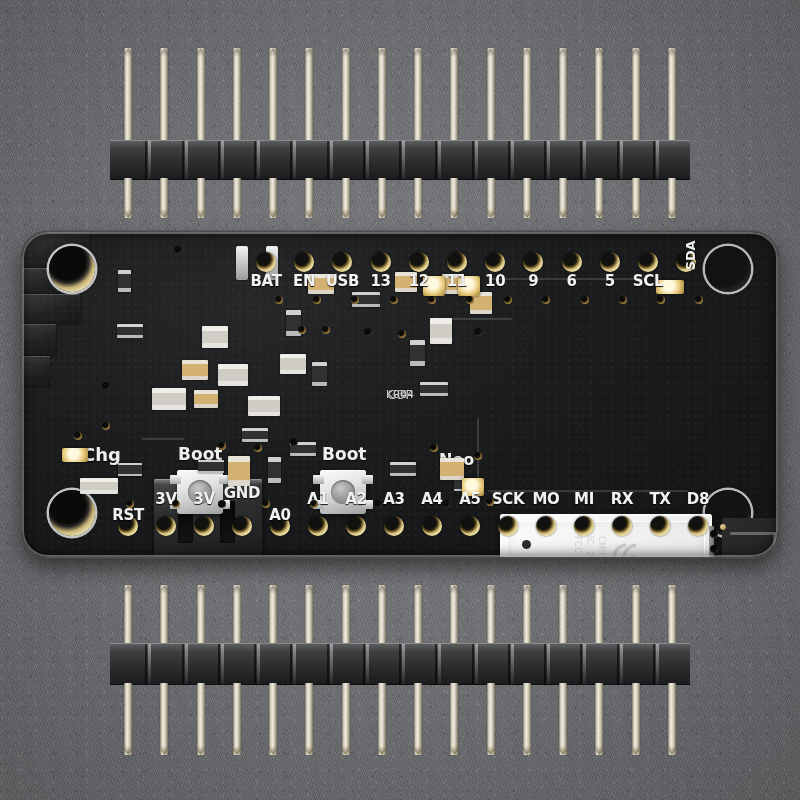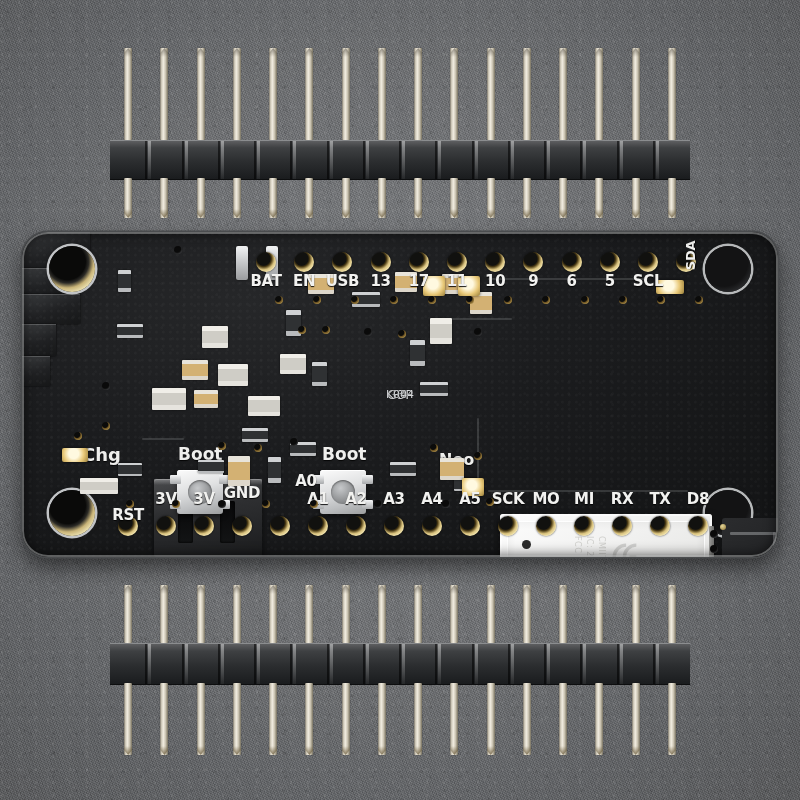--- a/index.html
+++ b/index.html
@@ -358,21 +358,21 @@
         <div class="pad" style="left: 272.2px; top: 20px;"></div>
         <div class="pad-lbl top" style="left: 282.2px; top: 40px;">EN</div>
         <div class="via" style="left: 291.2px; top: 64px;"></div>
         <div class="pad" style="left: 310.4px; top: 20px;"></div>
         <div class="pad-lbl top" style="left: 320.4px; top: 40px;">USB</div>
         <div class="via" style="left: 329.4px; top: 64px;"></div>
         <div class="pad" style="left: 348.6px; top: 20px;"></div>
         <div class="pad-lbl top" style="left: 358.6px; top: 40px;">13</div>
         <div class="via" style="left: 367.6px; top: 64px;"></div>
         <div class="pad" style="left: 386.8px; top: 20px;"></div>
-        <div class="pad-lbl top" style="left: 396.8px; top: 40px;">17</div>
+        <div class="pad-lbl top" style="left: 396.8px; top: 40px;">12</div>
         <div class="via" style="left: 405.8px; top: 64px;"></div>
         <div class="pad" style="left: 425px; top: 20px;"></div>
         <div class="pad-lbl top" style="left: 435px; top: 40px;">11</div>
         <div class="via" style="left: 444px; top: 64px;"></div>
         <div class="pad" style="left: 463.2px; top: 20px;"></div>
         <div class="pad-lbl top" style="left: 473.2px; top: 40px;">10</div>
         <div class="via" style="left: 482.2px; top: 64px;"></div>
         <div class="pad" style="left: 501.4px; top: 20px;"></div>
         <div class="pad-lbl top" style="left: 511.4px; top: 40px;">9</div>
         <div class="via" style="left: 520.4px; top: 64px;"></div>
@@ -392,21 +392,21 @@
     <div id="pads-bot">
         <div class="pad" style="left: 96px; top: 284px;"></div>
         <div class="pad-lbl bot" style="left: 106px; top: 274px;">RST</div>
         <div class="pad" style="left: 134px; top: 284px;"></div>
         <div class="pad-lbl bot" style="left: 144px; top: 258px;">3V</div>
         <div class="pad" style="left: 172px; top: 284px;"></div>
         <div class="pad-lbl bot" style="left: 182px; top: 258px;">3V</div>
         <div class="pad" style="left: 210px; top: 284px;"></div>
         <div class="pad-lbl bot" style="left: 220px; top: 252px;">GND</div>
         <div class="pad" style="left: 248px; top: 284px;"></div>
-        <div class="pad-lbl bot" style="left: 258px; top: 240px; margin-left: 26px;">A0</div>
+        <div class="pad-lbl bot" style="left: 258px; top: 274px;">A0</div>
         <div class="pad" style="left: 286px; top: 284px;"></div>
         <div class="pad-lbl bot" style="left: 296px; top: 258px;">A1</div>
         <div class="pad" style="left: 324px; top: 284px;"></div>
         <div class="pad-lbl bot" style="left: 334px; top: 258px;">A2</div>
         <div class="pad" style="left: 362px; top: 284px;"></div>
         <div class="pad-lbl bot" style="left: 372px; top: 258px;">A3</div>
         <div class="pad" style="left: 400px; top: 284px;"></div>
         <div class="pad-lbl bot" style="left: 410px; top: 258px;">A4</div>
         <div class="pad" style="left: 438px; top: 284px;"></div>
         <div class="pad-lbl bot" style="left: 448px; top: 258px;">A5</div>

